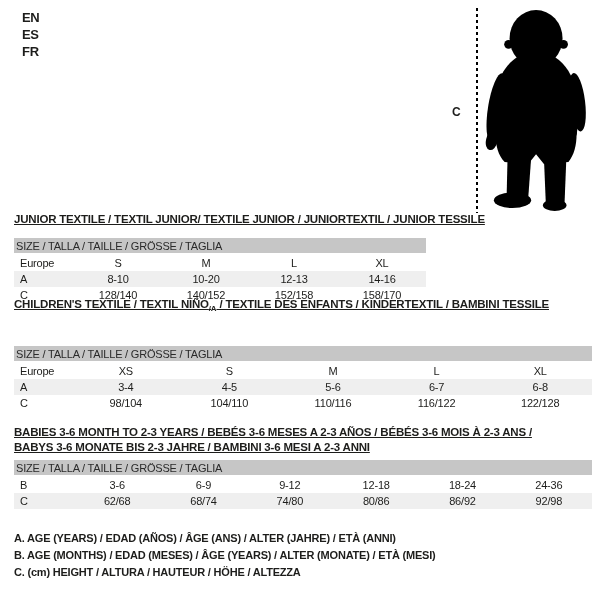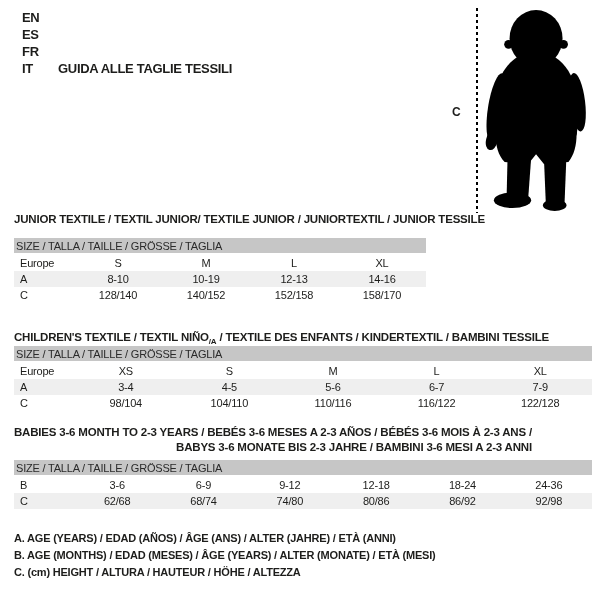--- a/index.html
+++ b/index.html
@@ -16,21 +16,21 @@
   .figure-area{position:absolute;left:450px;top:5px;width:148px;height:212px;}
   .measure-line{
     position:absolute;left:26px;top:3px;width:2px;height:205px;
     background:repeating-linear-gradient(to bottom,#000 0 3px,transparent 3px 6px);
   }
   .measure-label{position:absolute;left:2px;top:100px;font-weight:bold;font-size:12px;}
   .silhouette{position:absolute;left:35px;top:3px;}
   
   .section-title{
     position:absolute;left:14px;font-weight:bold;font-size:11.5px;
-    letter-spacing:-0.2px;white-space:nowrap;
+    letter-spacing:-0.2px;white-space:nowrap;text-decoration:underline;
   }
   .section-title sub{font-size:8px;}
   .size-bar{
     background:#c6c6c6;height:15px;line-height:17px;padding-left:2px;
     font-size:11px;letter-spacing:-0.2px;margin-bottom:2px;color:#2a2a2a;
   }
   .size-table-wrap{position:absolute;left:14px;}
   table{border-collapse:collapse;table-layout:fixed;}
   td{height:16px;font-size:11px;text-align:center;padding:0;letter-spacing:-0.2px;}
   td.row-label{text-align:left;padding-left:6px;}
@@ -47,24 +47,20 @@
 
 <div class="lang-list">
   <div class="lang-row">
     <span class="lang-code">EN</span>
   </div>
   <div class="lang-row">
     <span class="lang-code">ES</span>
   </div>
   <div class="lang-row">
     <span class="lang-code">FR</span>
-  </div>
-  <div class="lang-row">
-    <span class="lang-code">IT</span>
-    <span class="lang-title">GUIDA ALLE TAGLIE TESSILI</span>
   </div>
 </div>
 
 <div class="figure-area">
   <div class="measure-line"></div>
   <div class="measure-label">C</div>
   <svg class="silhouette" width="108" height="206" viewBox="0 0 110 210" xmlns="http://www.w3.org/2000/svg">
     <g fill="#000000">
       <ellipse cx="52" cy="31" rx="27" ry="29"></ellipse>
       <circle cx="24" cy="37" r="4.5"></circle>
@@ -98,36 +94,36 @@
         <tr>
       <td class="row-label">Europe</td>
       <td>S</td>
       <td>M</td>
       <td>L</td>
       <td>XL</td>
     </tr>
     <tr class="alt">
       <td class="row-label">A</td>
       <td>8-10</td>
-      <td>10-19</td>
+      <td>10-20</td>
       <td>12-13</td>
       <td>14-16</td>
     </tr>
     <tr>
       <td class="row-label">C</td>
       <td>128/140</td>
       <td>140/152</td>
       <td>152/158</td>
       <td>158/170</td>
     </tr>
   </tbody>
     </table>
 </div>
 
-<div class="section-title" style="top:331px;"><span>CHILDREN'S TEXTILE / TEXTIL NIÑO</span><sub>/A</sub><span> / TEXTILE DES ENFANTS / KINDERTEXTIL / BAMBINI TESSILE</span></div>
+<div class="section-title" style="top:298px;"><span>CHILDREN'S TEXTILE / TEXTIL NIÑO</span><sub>/A</sub><span> / TEXTILE DES ENFANTS / KINDERTEXTIL / BAMBINI TESSILE</span></div>
 <div class="size-table-wrap w-full" style="top:346px;">
   <div class="size-bar">SIZE / TALLA / TAILLE / GRÖSSE / TAGLIA</div>
   <table class="w-full">
     <colgroup>
         <col class="lbl">
         <col>
         <col>
         <col>
         <col>
         <col>
@@ -140,35 +136,35 @@
       <td>M</td>
       <td>L</td>
       <td>XL</td>
     </tr>
     <tr class="alt">
       <td class="row-label">A</td>
       <td>3-4</td>
       <td>4-5</td>
       <td>5-6</td>
       <td>6-7</td>
-      <td>7-9</td>
+      <td>6-8</td>
     </tr>
     <tr>
       <td class="row-label">C</td>
       <td>98/104</td>
       <td>104/110</td>
       <td>110/116</td>
       <td>116/122</td>
       <td>122/128</td>
     </tr>
   </tbody>
     </table>
 </div>
 
-<div class="section-title" style="top:425px;line-height:15px;text-align:right;">
+<div class="section-title" style="top:425px;line-height:15px;">
   <div>BABIES 3-6 MONTH TO 2-3 YEARS / BEBÉS 3-6 MESES A 2-3 AÑOS / BÉBÉS 3-6 MOIS À 2-3 ANS /</div>
   <div>BABYS 3-6 MONATE BIS 2-3 JAHRE / BAMBINI 3-6 MESI A 2-3 ANNI</div>
 </div>
 <div class="size-table-wrap w-full" style="top:460px;">
   <div class="size-bar">SIZE / TALLA / TAILLE / GRÖSSE / TAGLIA</div>
   <table class="w-full">
     <colgroup>
         <col class="lbl">
         <col>
         <col>

